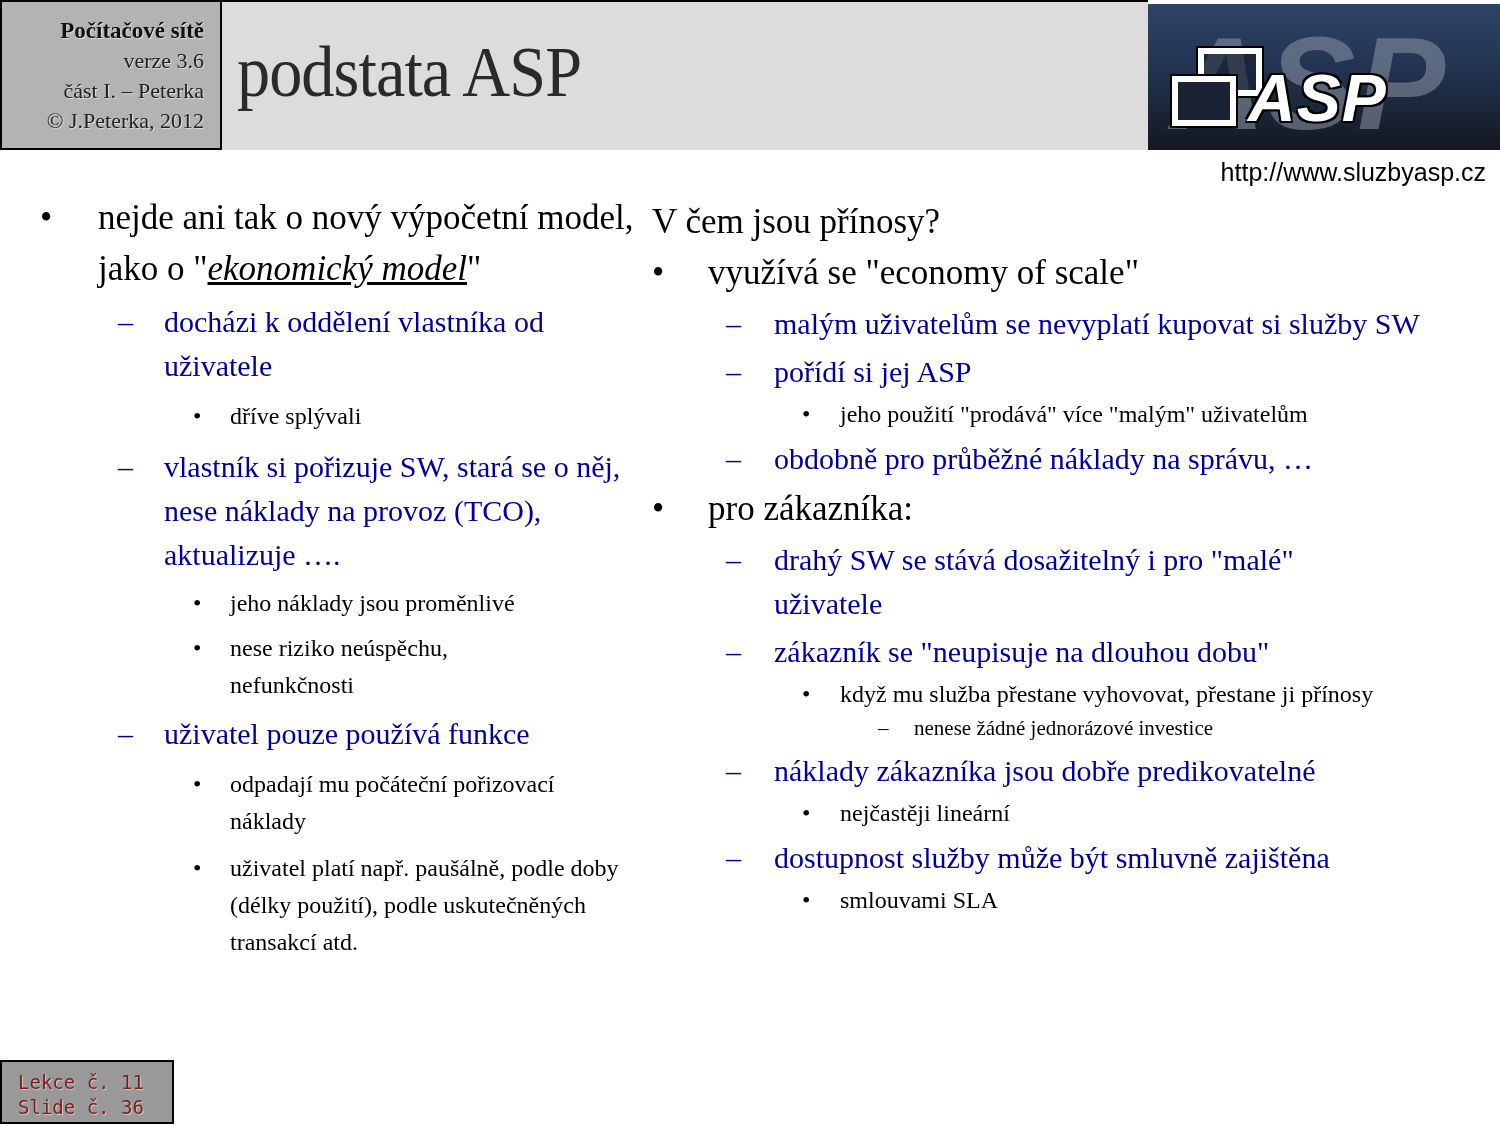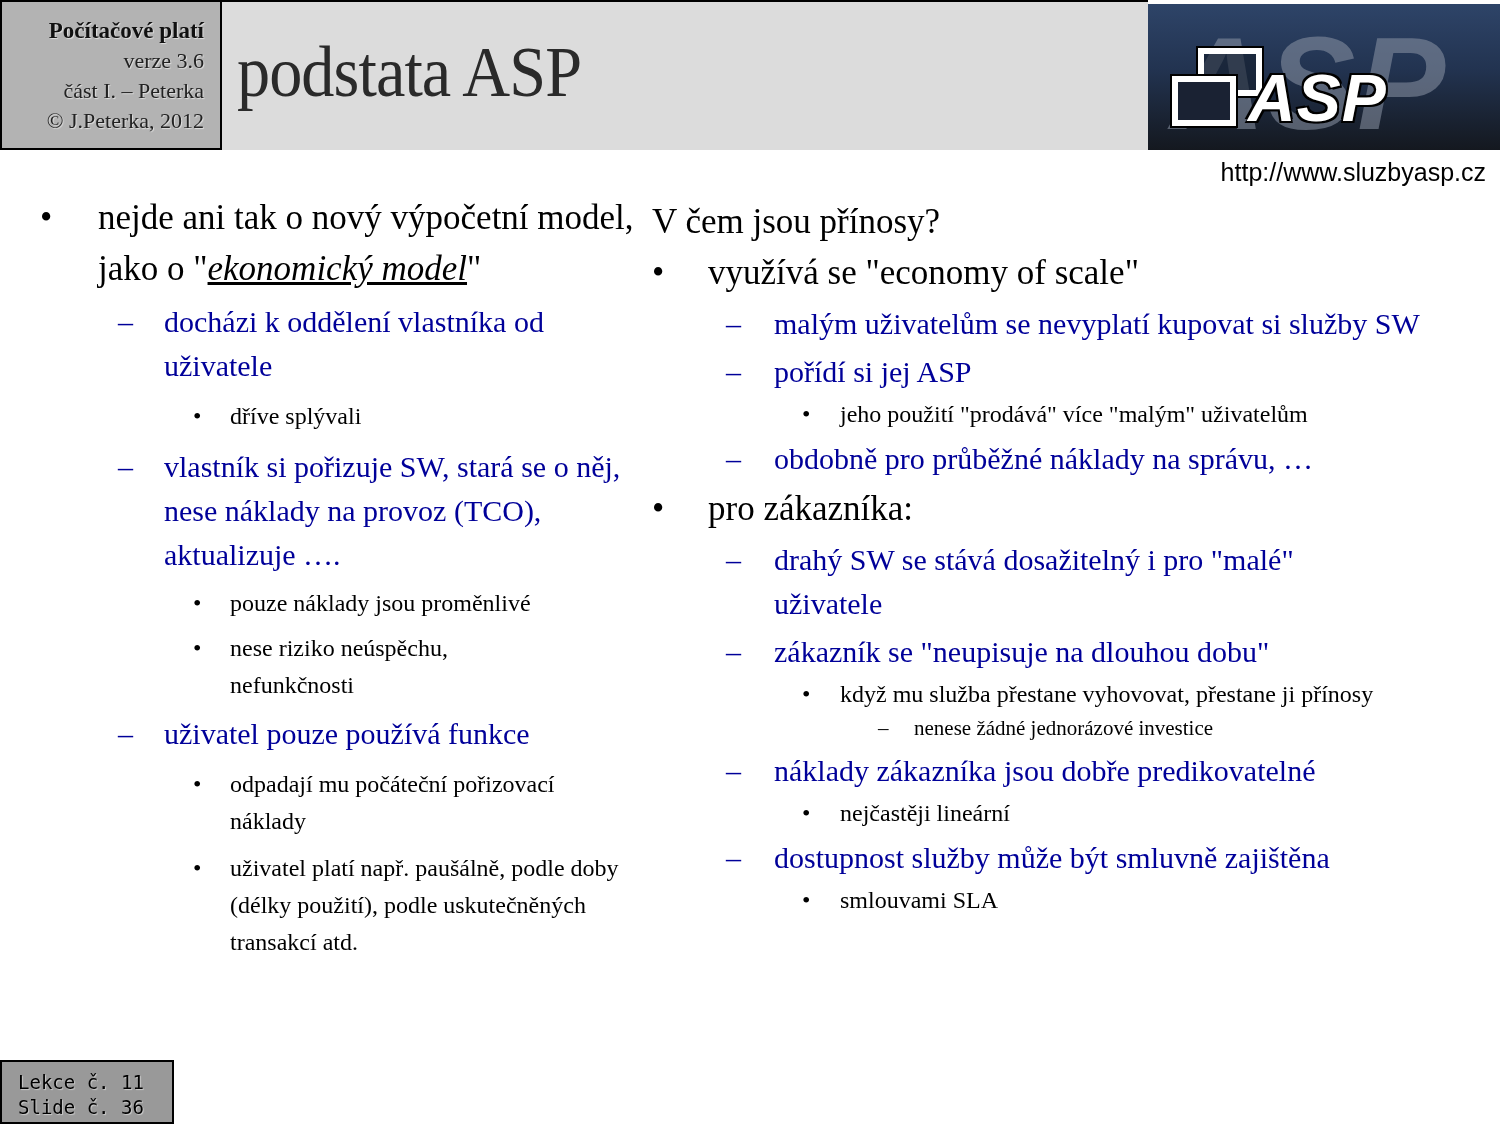--- a/index.html
+++ b/index.html
@@ -74,31 +74,31 @@
     .col-right .l2 .mk { left: 74px; }
     .col-right .l3 { padding-left: 188px; }
     .col-right .l3 .mk { left: 150px; }
     .l4 { font-size: 21px; line-height: 30px; padding-left: 262px; color: #000; }
     .l4 .mk { position: absolute; left: 226px; top: 0; }
     .heading { font-size: 35px; line-height: 51px; padding-top: 4px; }
     .footer-box {
       position: absolute; left: 0; top: 1060px; width: 174px; height: 64px;
       background: #999999; border: 2px solid #000; box-sizing: border-box;
       font-family: "DejaVu Sans Mono", "Liberation Mono", monospace; font-size: 19px;
-      line-height: 25px; color: #000000; padding: 8px 0 10px 16px;
+      line-height: 25px; color: #7f1d1d; padding: 8px 0 10px 16px;
       text-shadow: 1px 1px 1px rgba(255,255,255,0.5);
     }
     .em { font-style: italic; text-decoration: underline; }
   </style>
 </head>
 <body>
 
 <div class="header">
   <div class="info-box">
-    <div class="course">Počítačové platí</div>
+    <div class="course">Počítačové sítě</div>
     <div>verze 3.6</div>
     <div>část I.  –  Peterka</div>
     <div>© J.Peterka, 2012</div>
   </div>
   <div class="title-box">
     <div class="title">podstata ASP</div>
   </div>
   <div class="logo">
     <div class="bg-text">ASP</div>
     <div class="win1"></div>
@@ -121,21 +121,21 @@
   <div class="item l3" style="margin-top:10px">
     <span class="mk">•</span>
     <span>dříve splývali</span>
   </div>
   <div class="item l2" style="margin-top:10px; padding-right:10px">
     <span class="mk">–</span>
     <span>vlastník si pořizuje SW, stará se o něj, nese náklady na provoz (TCO), aktualizuje ….</span>
   </div>
   <div class="item l3" style="margin-top:8px">
     <span class="mk">•</span>
-    <span>pouze náklady jsou proměnlivé</span>
+    <span>jeho náklady jsou proměnlivé</span>
   </div>
   <div class="item l3" style="margin-top:8px; padding-right:120px">
     <span class="mk">•</span>
     <span>nese riziko neúspěchu, nefunkčnosti</span>
   </div>
   <div class="item l2" style="margin-top:8px">
     <span class="mk">–</span>
     <span>uživatel pouze používá funkce</span>
   </div>
   <div class="item l3" style="margin-top:10px; padding-right:10px">

